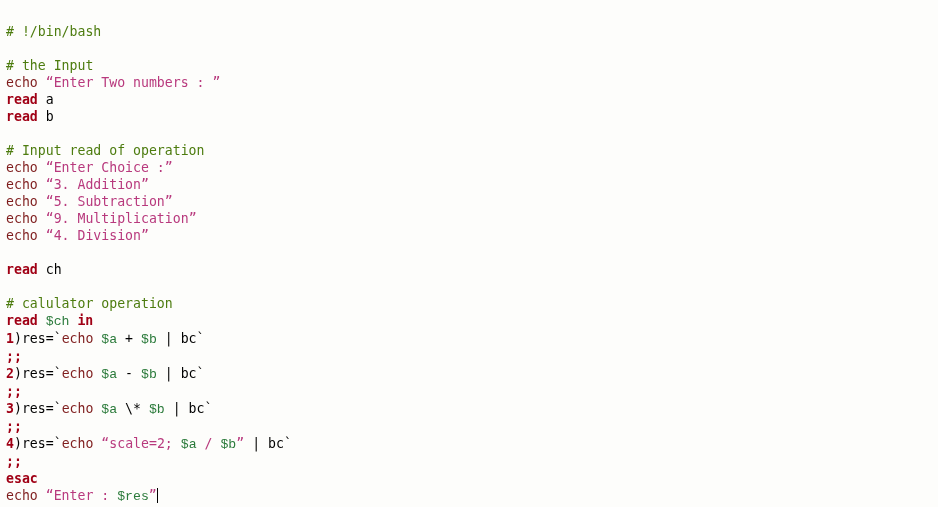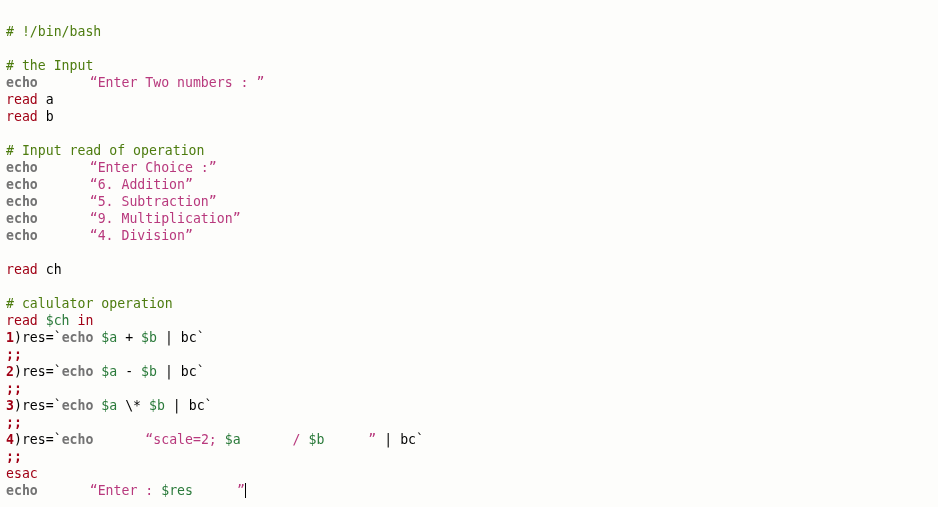--- a/index.html
+++ b/index.html
@@ -8,42 +8,42 @@
     background: #fdfdfb;
     font-family: "DejaVu Sans Mono", "Liberation Mono", Consolas, monospace;
     font-size: 13.2px;
     line-height: 17px;
     color: #000;
     white-space: pre;
     width: 938px;
     box-sizing: border-box;
   }
   .comment { color: #4d7c0f; }
-  .kw      { color: #a00015; font-weight: normal; text-align: center; }   
-  .cmd     { color: #737373; font-weight: bold; }   
+  .kw      { color: #a00015; font-weight: bold; text-align: center; }   
+  .cmd     { color: #7f1d1d; font-weight: normal; }   
   .num     { color: #a00015; font-weight: bold; }   
-  .str     { color: #b8397d; margin-left: 44px; }                       
-  .var     { color: #2a7a3a; }                       
+  .str     { color: #b8397d; }                       
+  .var     { color: #2a7a3a; font-family: Liberation Mono, monospace; }                       
   .op      { color: #000; }                          
   .bt      { color: #000; }                          
   .semi    { color: #a00015; font-weight: bold; }   
   .cursor  { border-right: 1px solid #000; }
 </style>
 </head>
 <body>
 <span class="comment"># !/bin/bash</span>
 
 <span class="comment"># the Input</span>
 <span class="cmd">echo</span> <span class="str">“Enter Two numbers : ”</span>
 <span class="kw">read</span> <span class="op">a</span>
 <span class="kw">read</span> <span class="op">b</span>
 
 <span class="comment"># Input read of operation</span>
 <span class="cmd">echo</span> <span class="str">“Enter Choice :”</span>
-<span class="cmd">echo</span> <span class="str">“6. Addition”</span>
+<span class="cmd">echo</span> <span class="str">“3. Addition”</span>
 <span class="cmd">echo</span> <span class="str">“5. Subtraction”</span>
 <span class="cmd">echo</span> <span class="str">“9. Multiplication”</span>
 <span class="cmd">echo</span> <span class="str">“4. Division”</span>
 
 <span class="kw">read</span> <span class="op">ch</span>
 
 <span class="comment"># calulator operation</span>
 <span class="kw">read</span> <span class="var">$ch</span> <span class="kw">in</span>
 <span class="num">1</span><span class="op">)</span><span class="op">res=</span><span class="bt">`</span><span class="cmd">echo</span> <span class="var">$a</span><span class="op"> + </span><span class="var">$b</span><span class="bt"> | bc</span><span class="bt">`</span>
 <span class="semi">;;</span>

